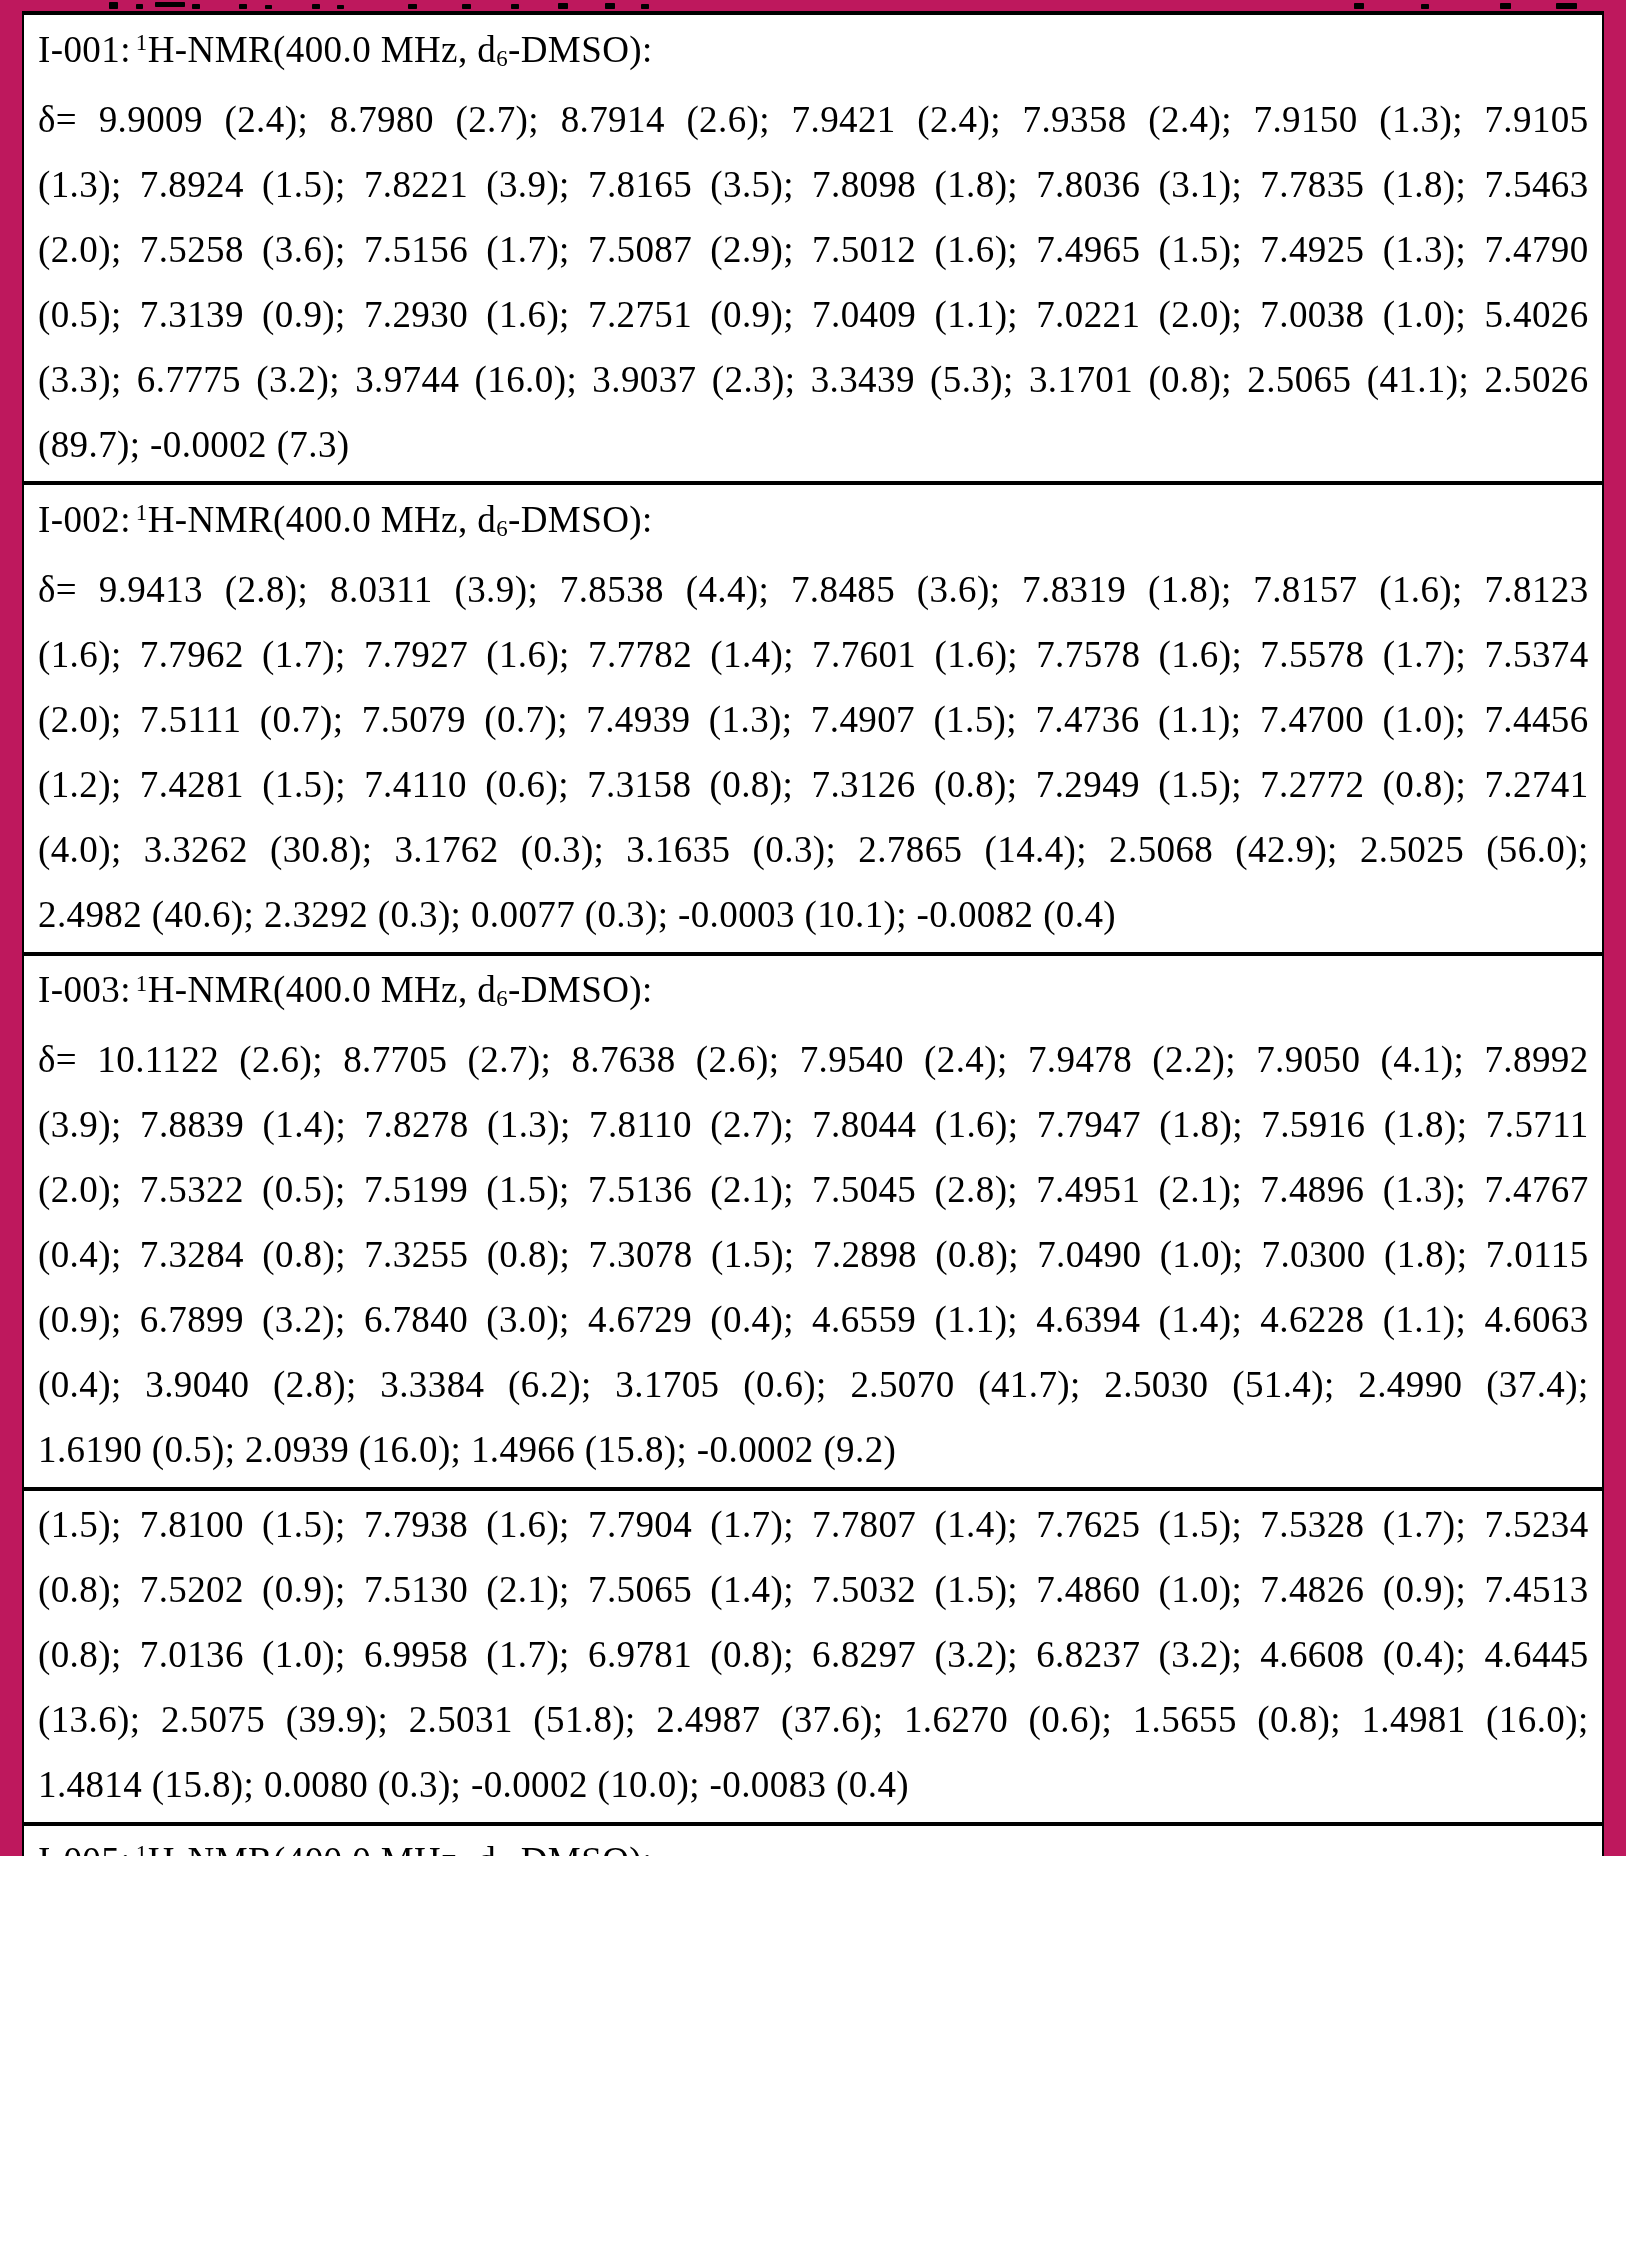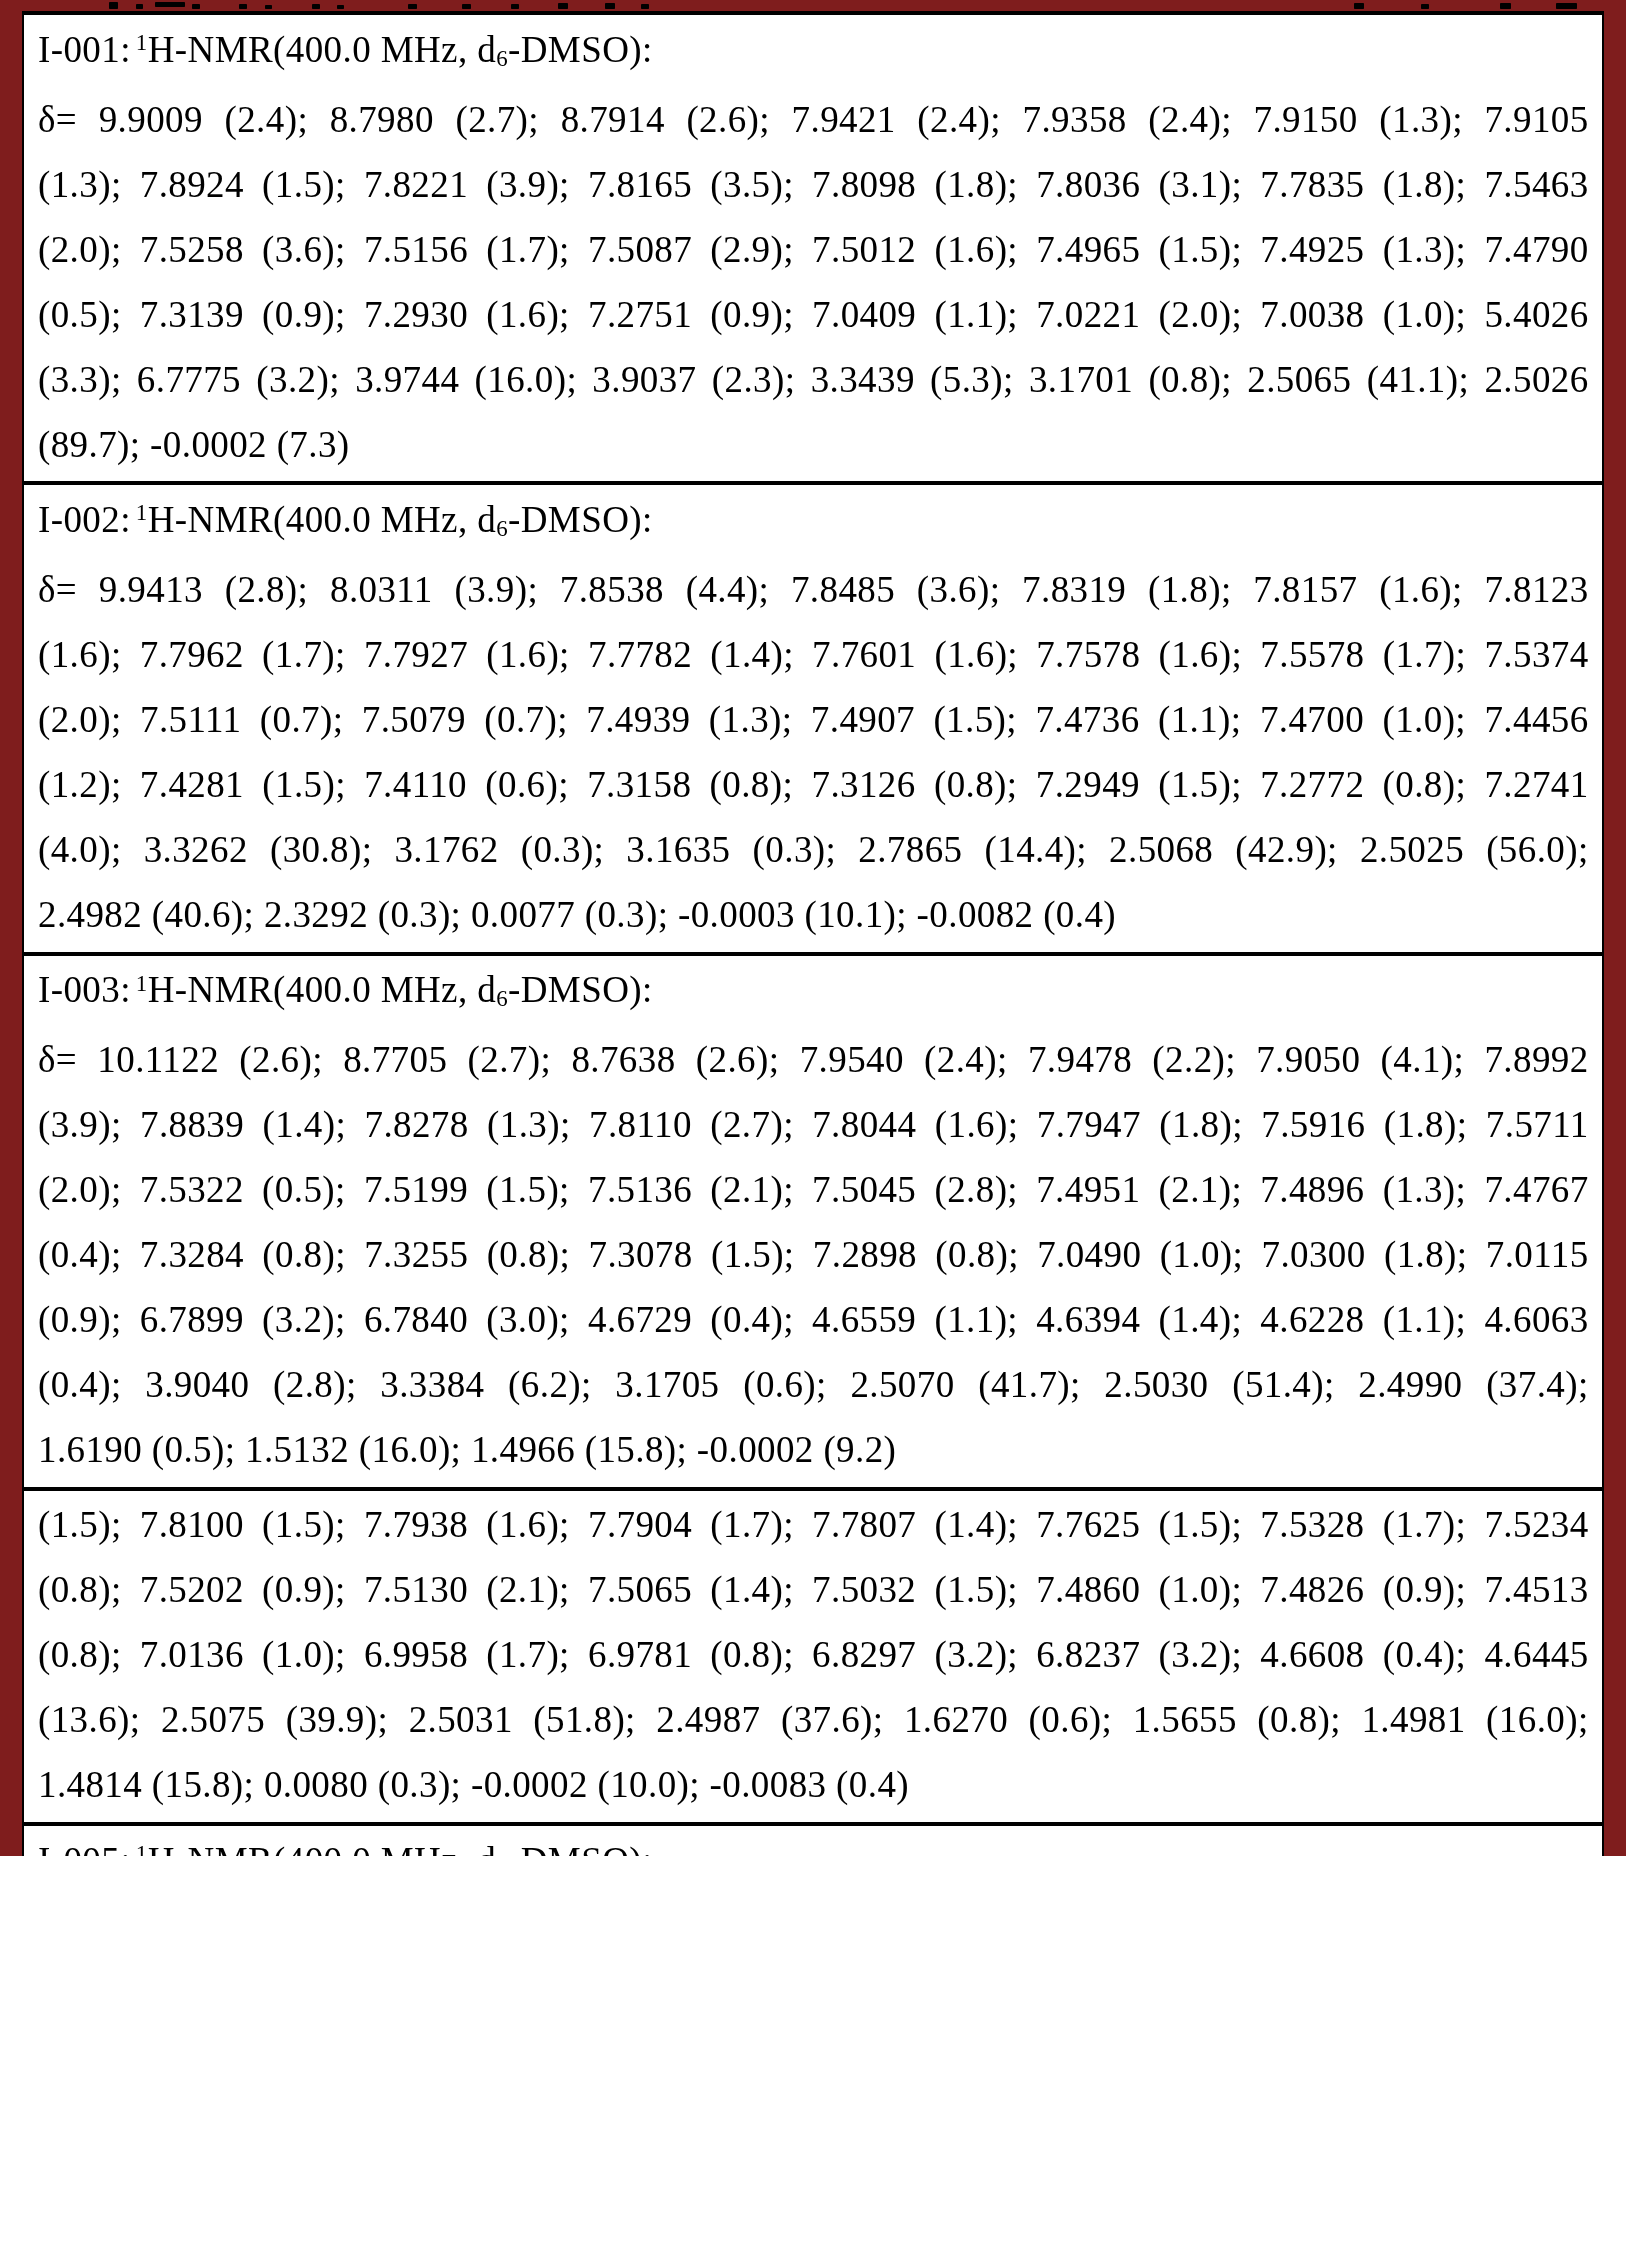--- a/index.html
+++ b/index.html
@@ -5,21 +5,21 @@
   html, body {
     margin: 0;
     padding: 0;
     background: #ffffff;
   }
   .page {
     position: relative;
     width: 1627px;
     height: 1856px;
     overflow: hidden;
-    background: #7f1d1d;
+    background: #be185d;
     font-family: "Liberation Serif", serif;
     color: #000;
   }
   
   .top-fragment {
     position: absolute;
     left: 0; top: 0;
     width: 1627px; height: 10.3px;
     overflow: hidden;
   }
@@ -133,21 +133,21 @@
     <section class="entry">
       <div class="line title">
         <span>I-003:</span><sup>1</sup><span>H-NMR(400.0 MHz, d</span><sub>6</sub><span>-DMSO):</span>
       </div>
       <div class="line just">δ= 10.1122 (2.6); 8.7705 (2.7); 8.7638 (2.6); 7.9540 (2.4); 7.9478 (2.2); 7.9050 (4.1); 7.8992</div>
       <div class="line just">(3.9); 7.8839 (1.4); 7.8278 (1.3); 7.8110 (2.7); 7.8044 (1.6); 7.7947 (1.8); 7.5916 (1.8); 7.5711</div>
       <div class="line just">(2.0); 7.5322 (0.5); 7.5199 (1.5); 7.5136 (2.1); 7.5045 (2.8); 7.4951 (2.1); 7.4896 (1.3); 7.4767</div>
       <div class="line just">(0.4); 7.3284 (0.8); 7.3255 (0.8); 7.3078 (1.5); 7.2898 (0.8); 7.0490 (1.0); 7.0300 (1.8); 7.0115</div>
       <div class="line just">(0.9); 6.7899 (3.2); 6.7840 (3.0); 4.6729 (0.4); 4.6559 (1.1); 4.6394 (1.4); 4.6228 (1.1); 4.6063</div>
       <div class="line just">(0.4); 3.9040 (2.8); 3.3384 (6.2); 3.1705 (0.6); 2.5070 (41.7); 2.5030 (51.4); 2.4990 (37.4);</div>
-      <div class="line">1.6190 (0.5); 1.5132 (16.0); 1.4966 (15.8); -0.0002 (9.2)</div>
+      <div class="line">1.6190 (0.5); 2.0939 (16.0); 1.4966 (15.8); -0.0002 (9.2)</div>
     </section>
 
     <section class="entry">
       <div class="line just">(1.5); 7.8100 (1.5); 7.7938 (1.6); 7.7904 (1.7); 7.7807 (1.4); 7.7625 (1.5); 7.5328 (1.7); 7.5234</div>
       <div class="line just">(0.8); 7.5202 (0.9); 7.5130 (2.1); 7.5065 (1.4); 7.5032 (1.5); 7.4860 (1.0); 7.4826 (0.9); 7.4513</div>
       <div class="line just">(0.8); 7.0136 (1.0); 6.9958 (1.7); 6.9781 (0.8); 6.8297 (3.2); 6.8237 (3.2); 4.6608 (0.4); 4.6445</div>
       <div class="line just">(13.6); 2.5075 (39.9); 2.5031 (51.8); 2.4987 (37.6); 1.6270 (0.6); 1.5655 (0.8); 1.4981 (16.0);</div>
       <div class="line">1.4814 (15.8); 0.0080 (0.3); -0.0002 (10.0); -0.0083 (0.4)</div>
     </section>
 

